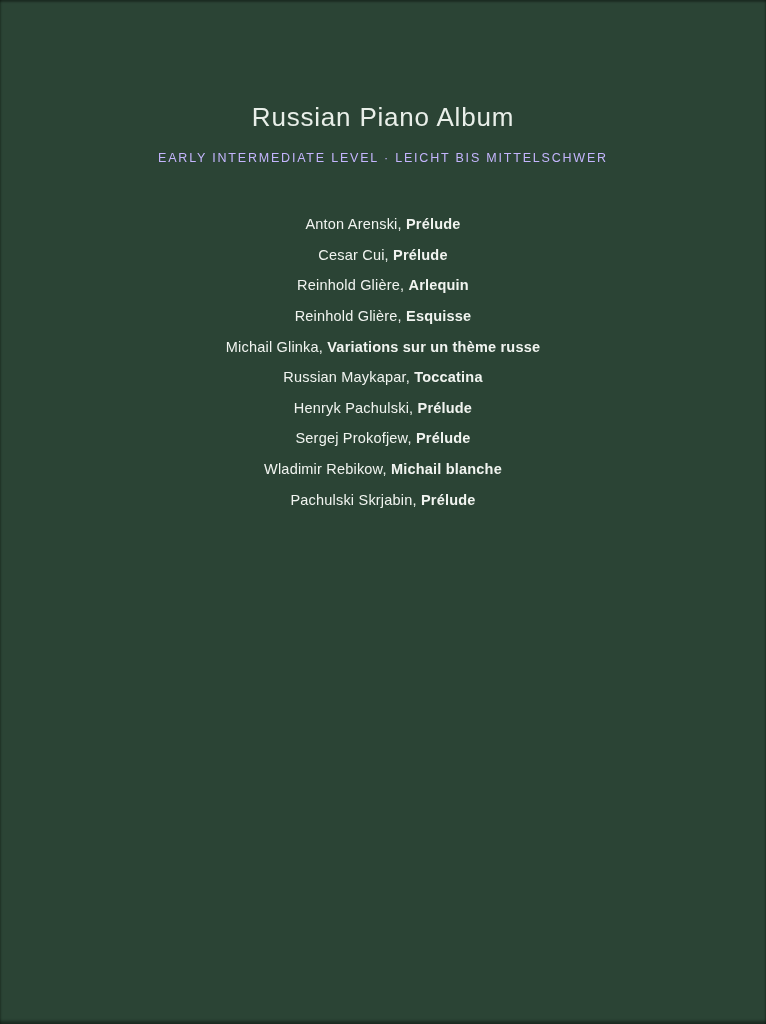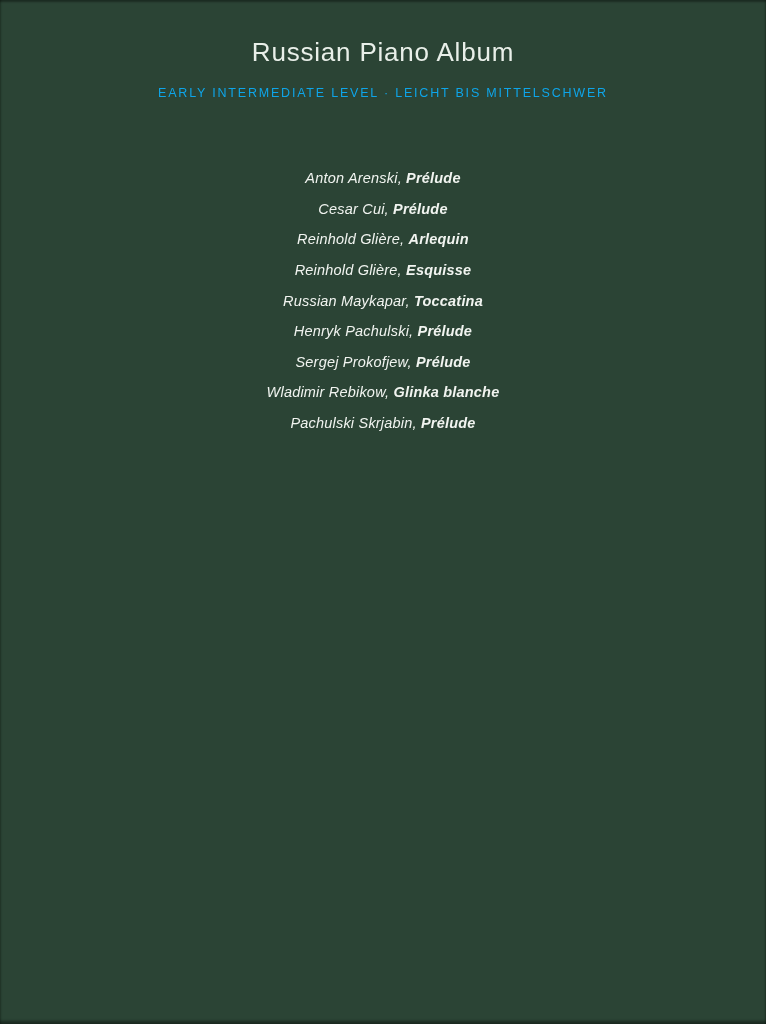--- a/index.html
+++ b/index.html
@@ -15,44 +15,43 @@
     background: #2b4435;
     overflow: hidden;
     box-shadow:
       inset 0 3px 2px -1px rgba(0,0,0,0.35),
       inset 0 -4px 3px -1px rgba(0,0,0,0.38),
       inset 2px 0 2px -1px rgba(0,0,0,0.22),
       inset -2px 0 2px -1px rgba(0,0,0,0.22);
     font-family: "Liberation Sans", sans-serif;
     text-align: center;
     box-sizing: border-box;
-    padding-top: 35px;
+    padding-top: 100px;
   }
   .title {
     color: #e9efe9;
     font-size: 26px;
     line-height: 35px;
     font-weight: 300;
     letter-spacing: 0.8px;
     margin: 0;
   }
   .subtitle {
     margin-top: 16px;
-    color: #0ea5e9;
+    color: #c4b5fd;
     font-size: 12.5px;
     line-height: 14px;
     font-weight: 400;
     letter-spacing: 1.8px;
     text-transform: uppercase;
   }
   .toc-list {
     list-style: none;
-    margin: 63px 0 0 0;
+    margin: 44px 0 0 0;
     padding: 0;
-    font-style: italic;
   }
   .toc-list li {
     height: 30.6px;
     display: flex;
     align-items: center;
     justify-content: center;
     color: #f1f4f0;
     font-size: 14.5px;
     letter-spacing: 0.2px;
     white-space: pre;
@@ -80,36 +79,39 @@
     </li>
 
     <li>
       <span class="composer">Reinhold Glière, </span><span class="piece">Arlequin</span>
     </li>
 
     <li>
       <span class="composer">Reinhold Glière, </span><span class="piece">Esquisse</span>
     </li>
 
+    <li>
+      <span class="composer">Michail Glinka, </span><span class="piece">Variations sur un thème russe</span>
+    </li>
 
 
     <li>
       <span class="composer">Russian Maykapar, </span><span class="piece">Toccatina</span>
     </li>
 
     <li>
       <span class="composer">Henryk Pachulski, </span><span class="piece">Prélude</span>
     </li>
 
     <li>
       <span class="composer">Sergej Prokofjew, </span><span class="piece">Prélude</span>
     </li>
 
     <li>
-      <span class="composer">Wladimir Rebikow, </span><span class="piece">Glinka blanche</span>
+      <span class="composer">Wladimir Rebikow, </span><span class="piece">Michail blanche</span>
     </li>
 
     <li>
       <span class="composer">Pachulski Skrjabin, </span><span class="piece">Prélude</span>
     </li>
 
   </ul>
 
 </div>
 

